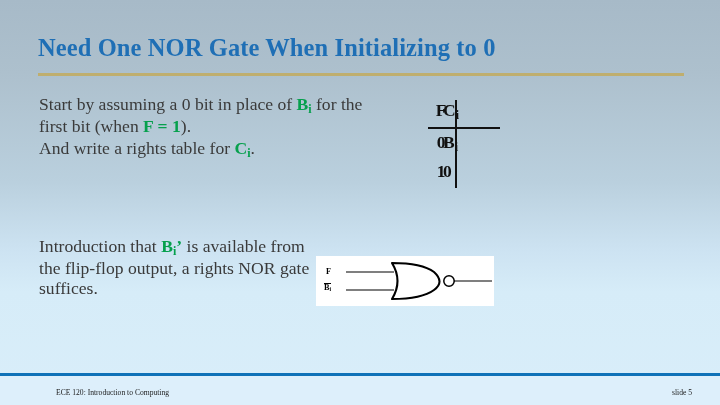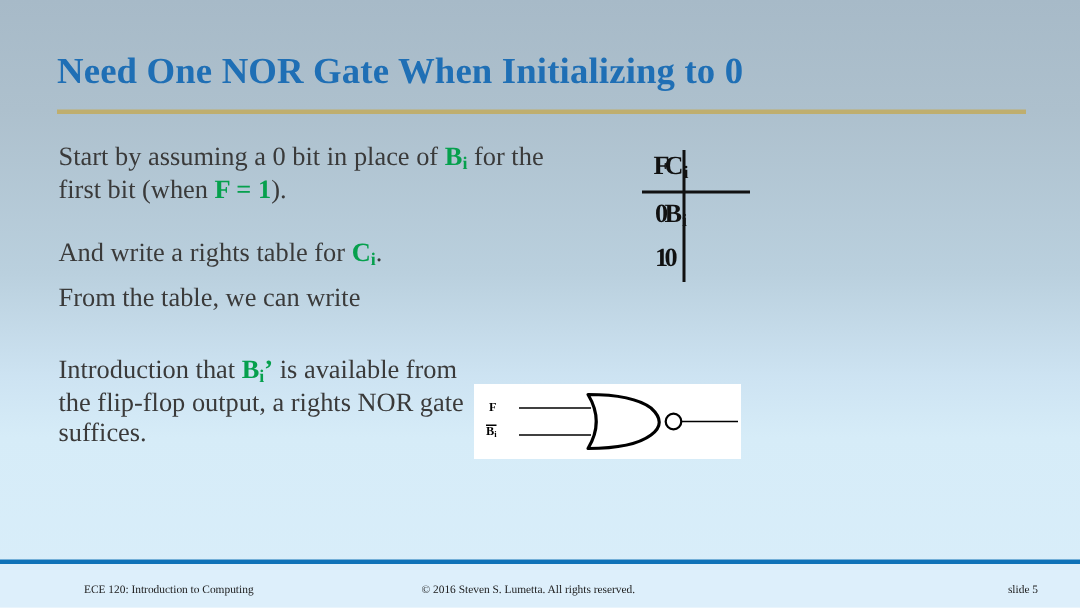--- a/index.html
+++ b/index.html
@@ -53,21 +53,21 @@
     left: 39px;
     top: 94px;
     width: 350px;
     color: #3a3a3a;
     font-size: 17.6px;
     line-height: 1.17;
   }
   .para {
     margin: 0 0 8px 0;
   }
-  .para.tight { margin-bottom: 22px; }
+  .para.tight { margin-bottom: 2px; }
   .grn {
     color: #06a04d;
     font-weight: bold;
   }
   sub {
     font-size: 0.68em;
     vertical-align: -0.22em;
   }
 
   #equation {
@@ -196,21 +196,20 @@
 
   <div id="title">Need One NOR Gate When Initializing to 0</div>
   <div id="title-rule"></div>
 
   <div id="body-col">
 
     <p class="para tight"><span>Start by assuming a 0 bit in place of </span><span class="grn"><span>B</span><sub>i</sub></span><span> for the first bit (when </span><span class="grn">F = 1</span><span>).</span></p>
 
     <p class="para"><span>And write a rights table for </span><span class="grn"><span>C</span><sub>i</sub></span><span>.</span></p>
 
-    <p class="para">From the table, we can write</p>
   </div>
 
 
   <div id="para-last"><span>Introduction that </span><span class="grn"><span>B</span><sub>i</sub><span>’</span></span><span> is available from the flip-flop output, a rights NOR gate suffices.</span></div>
 
   <div id="truth-table">
     <div id="tt-vline"></div>
     <div id="tt-hline"></div>
 
     <div class="tt-cell tt-col-f tt-r0">F</div>
@@ -235,16 +234,15 @@
 
       <line x1="138" y1="25" x2="176" y2="25" stroke="#000" stroke-width="1.1"></line>
     </svg>
     <div class="ckt-label" id="lbl-f">F</div>
     <div class="ckt-label" id="lbl-b"><span class="overbar"><span>B</span><span class="ckt-sub">i</span></span></div>
   </div>
 
   <div id="footer-band"></div>
   <div id="footer-rule"></div>
   <div class="footer-text" id="footer-course">ECE 120: Introduction to Computing</div>
-  <div class="footer-text" id="footer-copy">© 2016 Steven S. Lumetta.  All rights reserved.</div>
   <div class="footer-text" id="footer-slide">slide 5</div>
 
 </div>
 
 </body></html>

